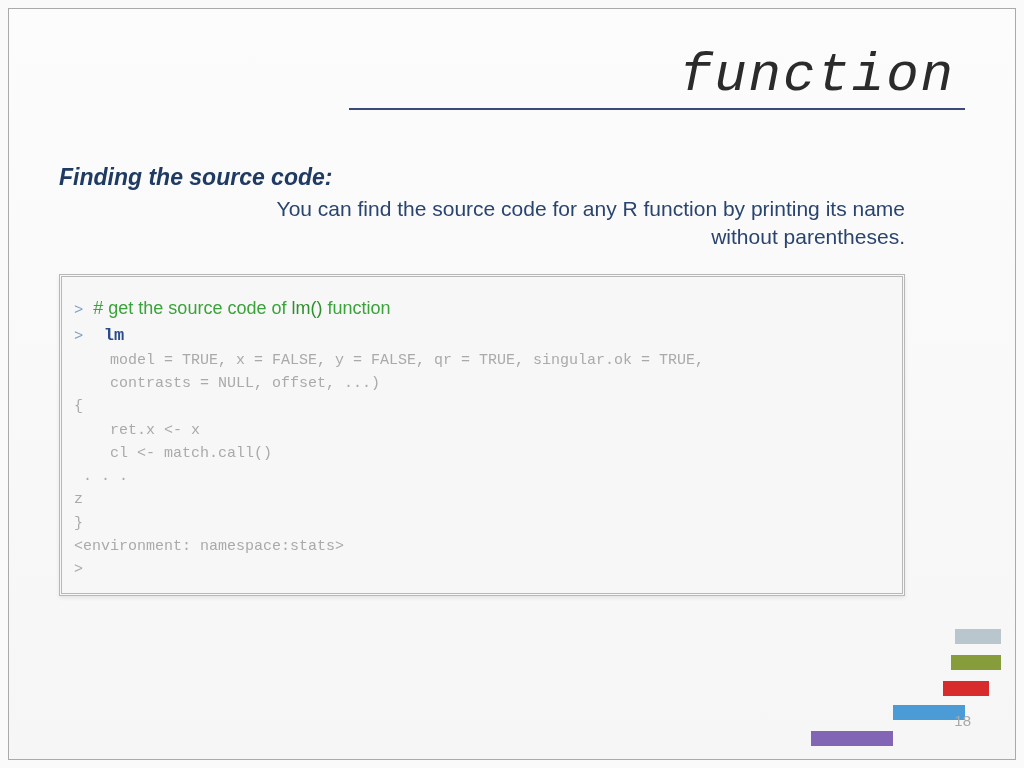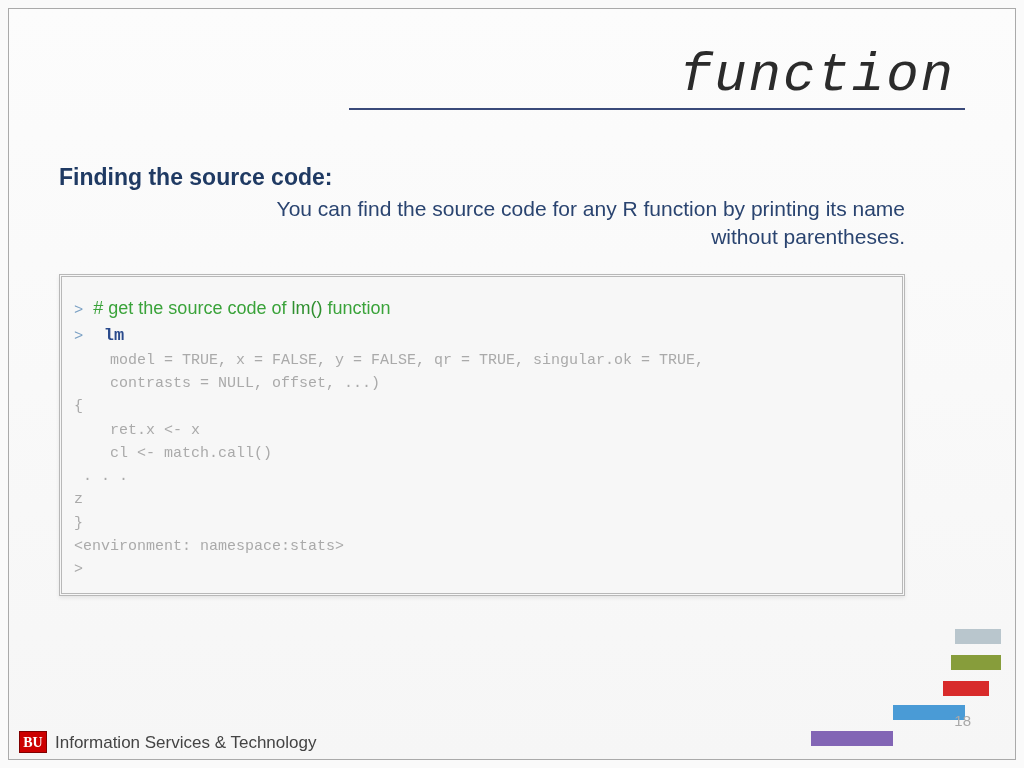--- a/index.html
+++ b/index.html
@@ -41,20 +41,21 @@
       position: absolute;
       top: 155px;
       left: 50px;
       right: 110px;
     }
     .heading {
       font-size: 23px;
       font-weight: 600;
       color: #1f3a63;
       margin-bottom: 4px;
+      font-style: italic;
     }
     .desc {
       font-size: 21px;
       color: #2a4470;
       line-height: 1.35;
       font-weight: 300;
       text-align: right;
     }
     .desc .indent { padding-left: 36px; }
     .codebox {
@@ -158,18 +159,14 @@
   <div class="stair-bars">
     <div class="bar bar-silver"></div>
     <div class="bar bar-olive"></div>
     <div class="bar bar-red"></div>
     <div class="bar bar-blue"></div>
     <div class="bar bar-purple"></div>
   </div>
 
   <div class="page-num">18</div>
 
-  <div class="footer">
-    <div class="bu-badge">BU</div>
-    <div class="footer-text">Information Services &amp; Technology</div>
-  </div>
 
 </div>
 
 </body></html>

